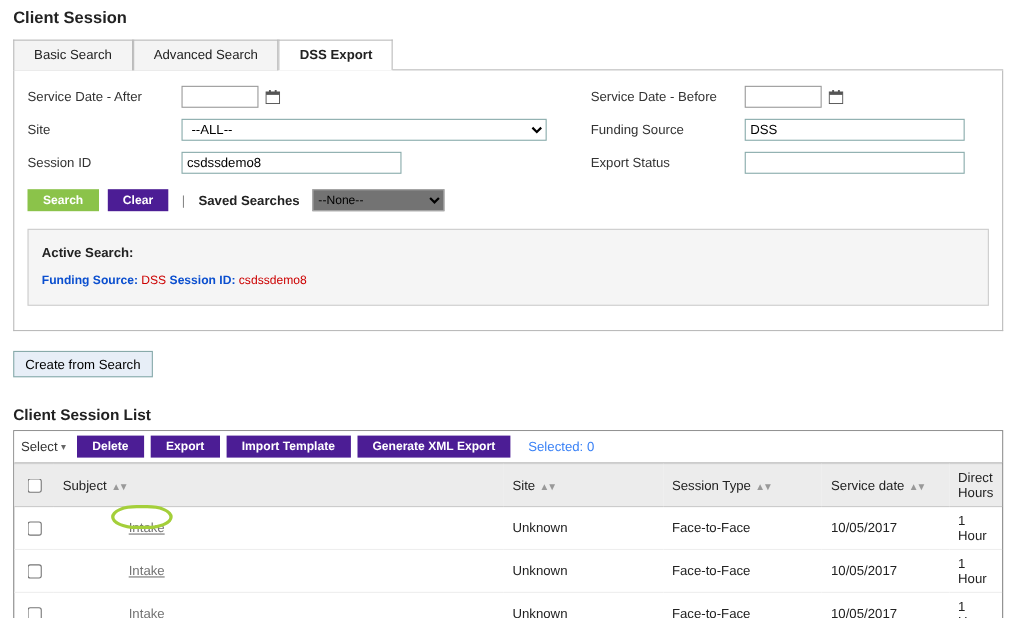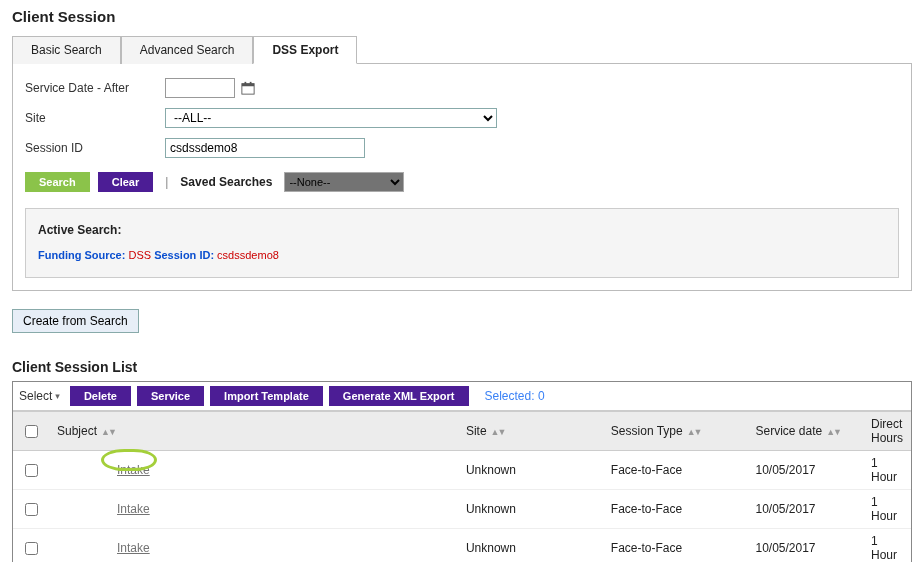--- a/index.html
+++ b/index.html
@@ -21,21 +21,21 @@
     padding: 6px 18px;
     border: 1px solid #bbb;
     border-bottom: none;
     background: #f4f4f4;
     margin-right: 0;
     cursor: pointer;
     position: relative;
     top: 1px;
   }
   .tab.active { background: #fff; border-bottom: 1px solid #fff; font-weight: bold; }
-  .search-panel { border: 1px solid #bbb; border-top: none; padding: 14px 12px 12px 12px; }
+  .search-panel { border: 1px solid #bbb; border-top: none; padding: 14px 12px 22px 12px; }
   .form-grid { display: flex; gap: 40px; }
   .form-col { flex: 1; display: flex; flex-direction: column; gap: 10px; }
   .form-row { display: flex; align-items: center; }
   .form-label { width: 140px; color: #333; }
   .text-input {
     height: 20px; border: 1px solid #8aa; background: #fff; padding: 1px 4px;
     font-family: inherit; font-size: 12px;
   }
   .date-input { width: 70px; border: 1px solid #999; }
   .cal-icon { width: 14px; height: 14px; margin-left: 6px; display:inline-flex; align-items:center; justify-content:center; }
@@ -129,20 +129,42 @@
         <span class="form-label">Site</span>
         <select class="select" style="width:332px">
           <option>--ALL--</option>
         </select>
       </div>
       <div class="form-row">
         <span class="form-label">Session ID</span>
         <input class="text-input" style="width: 200px;" value="csdssdemo8">
       </div>
     </div>
+    <div class="form-col">
+      <div class="form-row">
+        <span class="form-label">Service Date - Before</span>
+        <input class="text-input date-input" value="" style="">
+        <span class="cal-icon">
+          <svg viewBox="0 0 16 16">
+              <rect x="1" y="3" width="14" height="12" fill="none" stroke="#555"></rect>
+              <rect x="1" y="3" width="14" height="3" fill="#555"></rect>
+              <rect x="4" y="1" width="2" height="3" fill="#555"></rect>
+              <rect x="10" y="1" width="2" height="3" fill="#555"></rect>
+            </svg>
+        </span>
+      </div>
+      <div class="form-row">
+        <span class="form-label">Funding Source</span>
+        <input class="text-input" style="width: 200px;" value="DSS">
+      </div>
+      <div class="form-row">
+        <span class="form-label">Export Status</span>
+        <input class="text-input" style="width: 200px;" value="">
+      </div>
+    </div>
   </div>
 
   <div class="btn-bar">
     <button class="btn btn-green">Search</button>
     <button class="btn btn-gray">Clear</button>
     <span class="sep">|</span>
     <span class="saved-label">Saved Searches</span>
     <select class="small-select" style="width:120px">
       <option>--None--</option>
     </select>
@@ -163,21 +185,21 @@
 
 <div class="section-title">Client Session List</div>
 
 <div class="list-panel">
   <div class="toolbar">
     <span class="select-dd">
       <span>Select</span>
       <span class="chev">▾</span>
     </span>
     <button class="btn btn-gray">Delete</button>
-    <button class="btn btn-gray">Service</button>
+    <button class="btn btn-gray">Export</button>
     <button class="btn btn-gray">Import Template</button>
     <button class="btn btn-gray">Generate XML Export</button>
     <span class="selected-text">
       <span>Selected:</span>&nbsp;<span>0</span>
     </span>
   </div>
 
   <table class="data">
     <thead>
       <tr>

